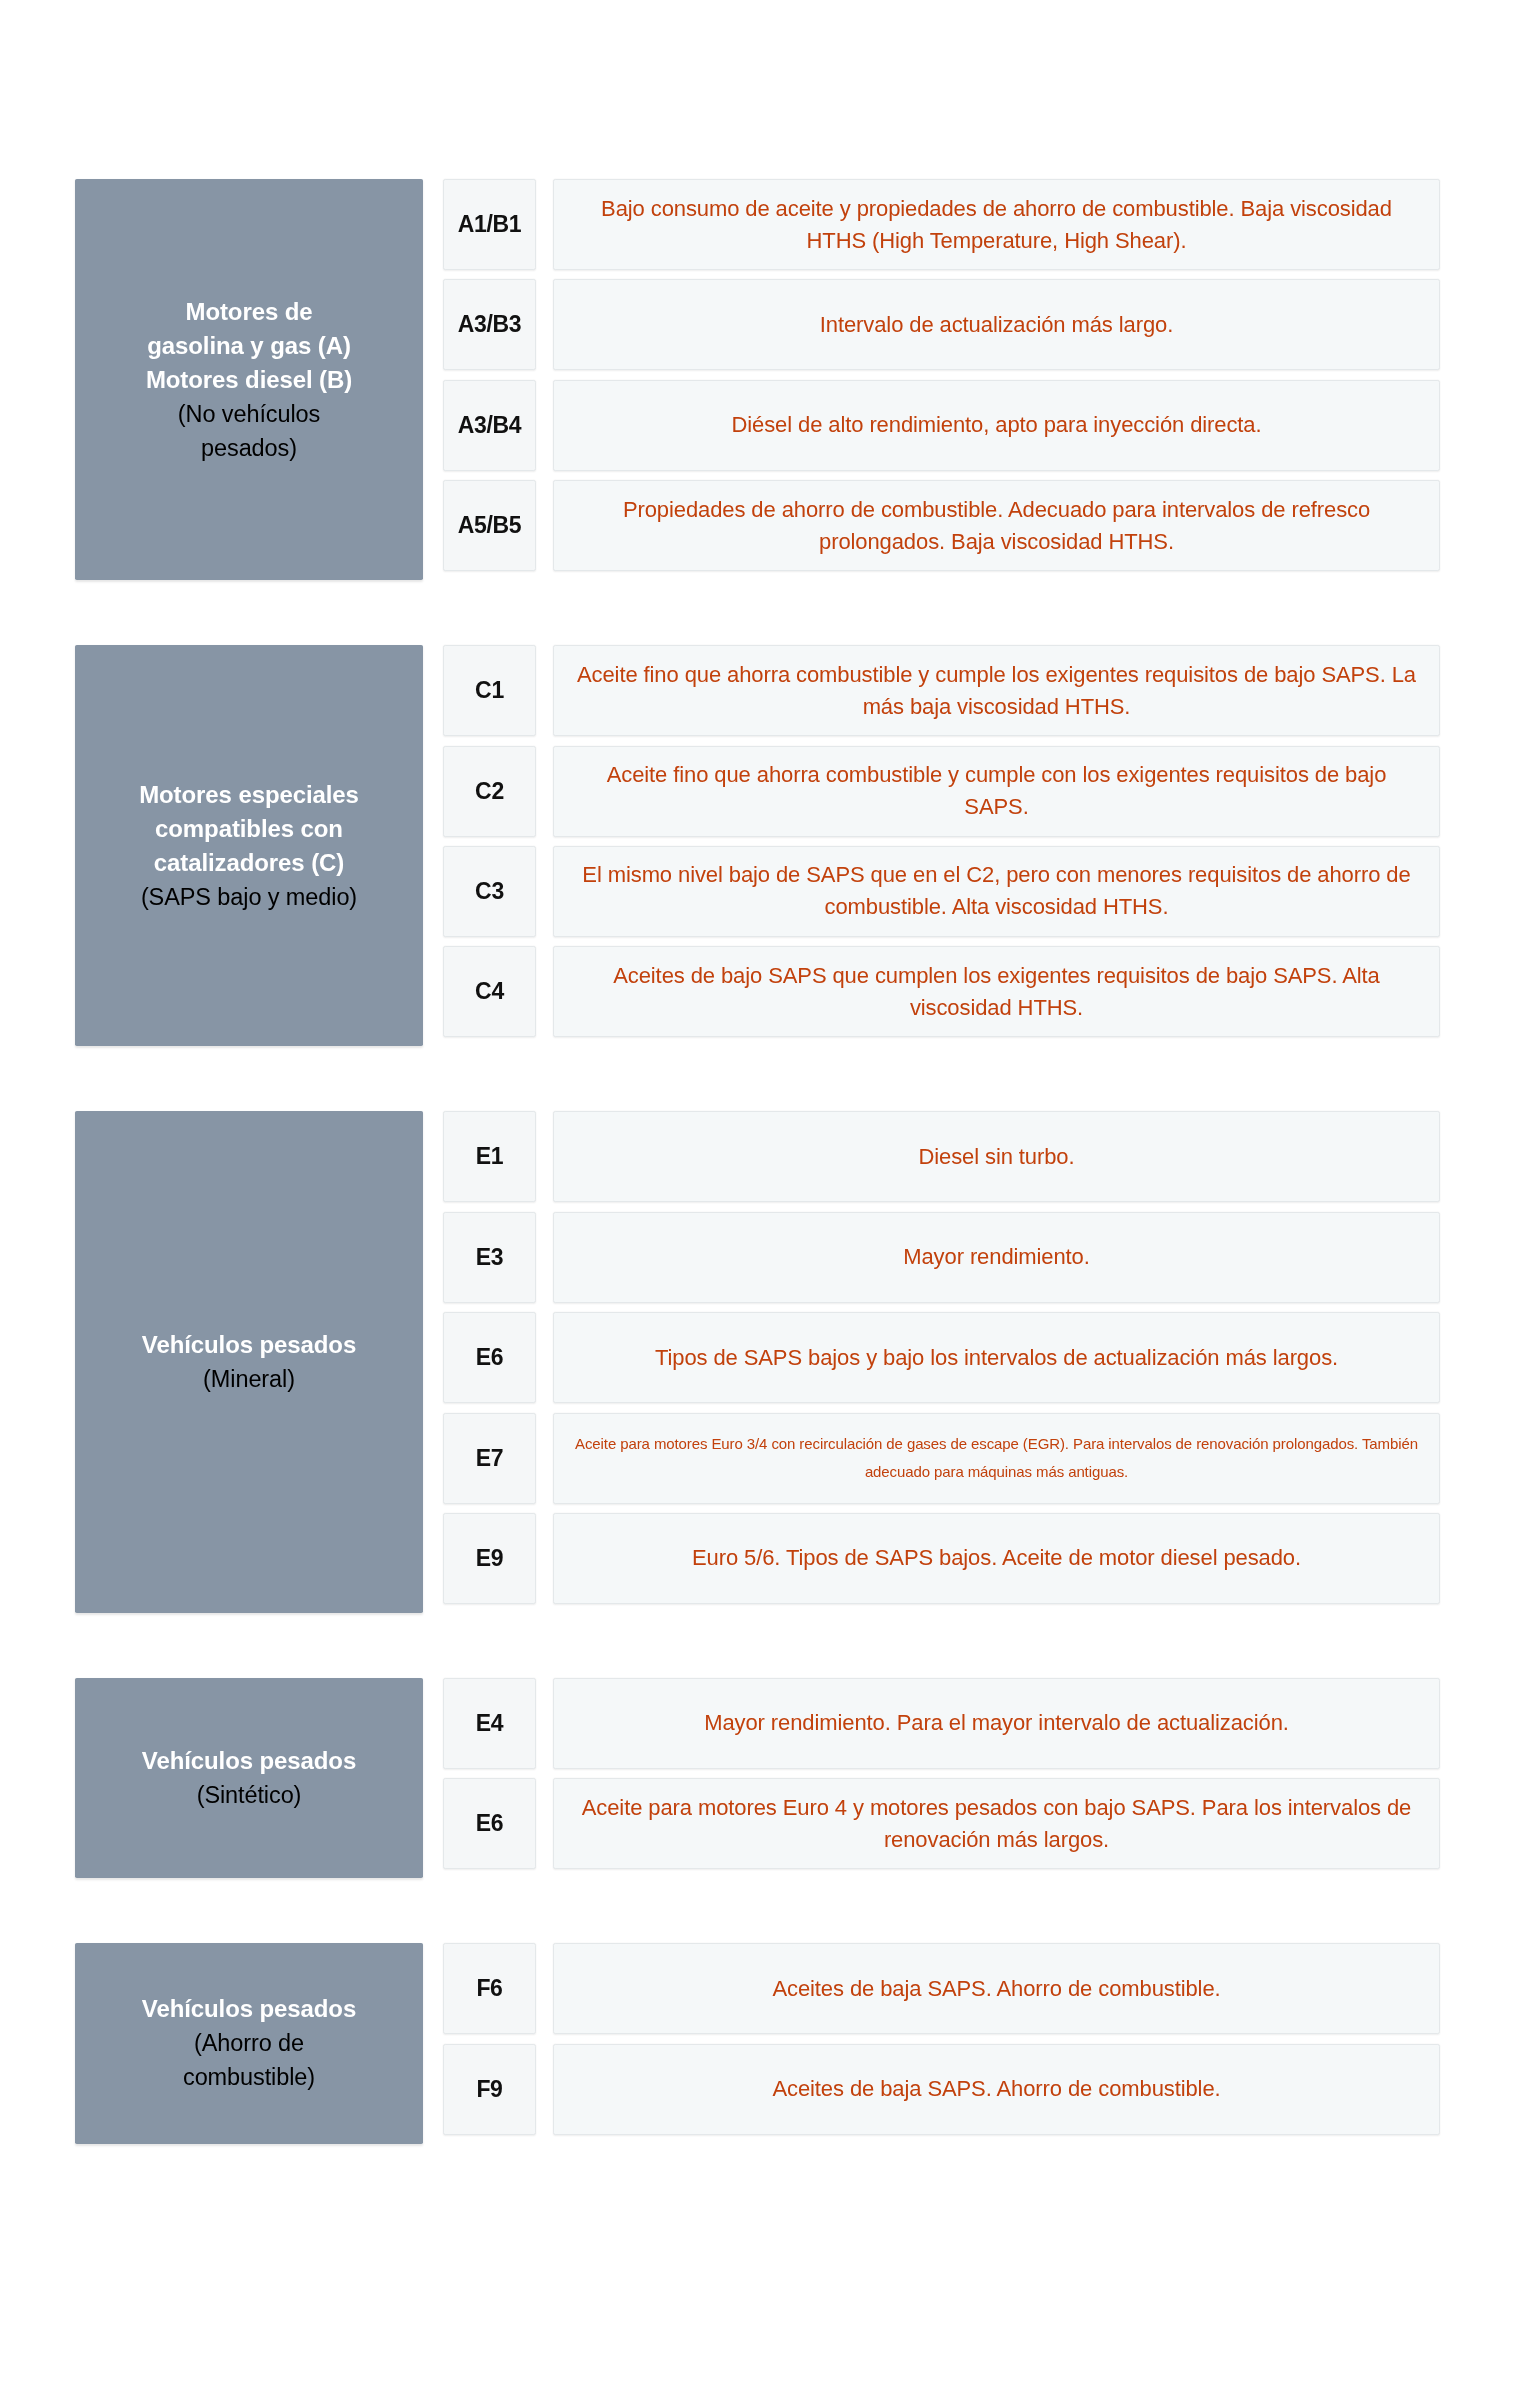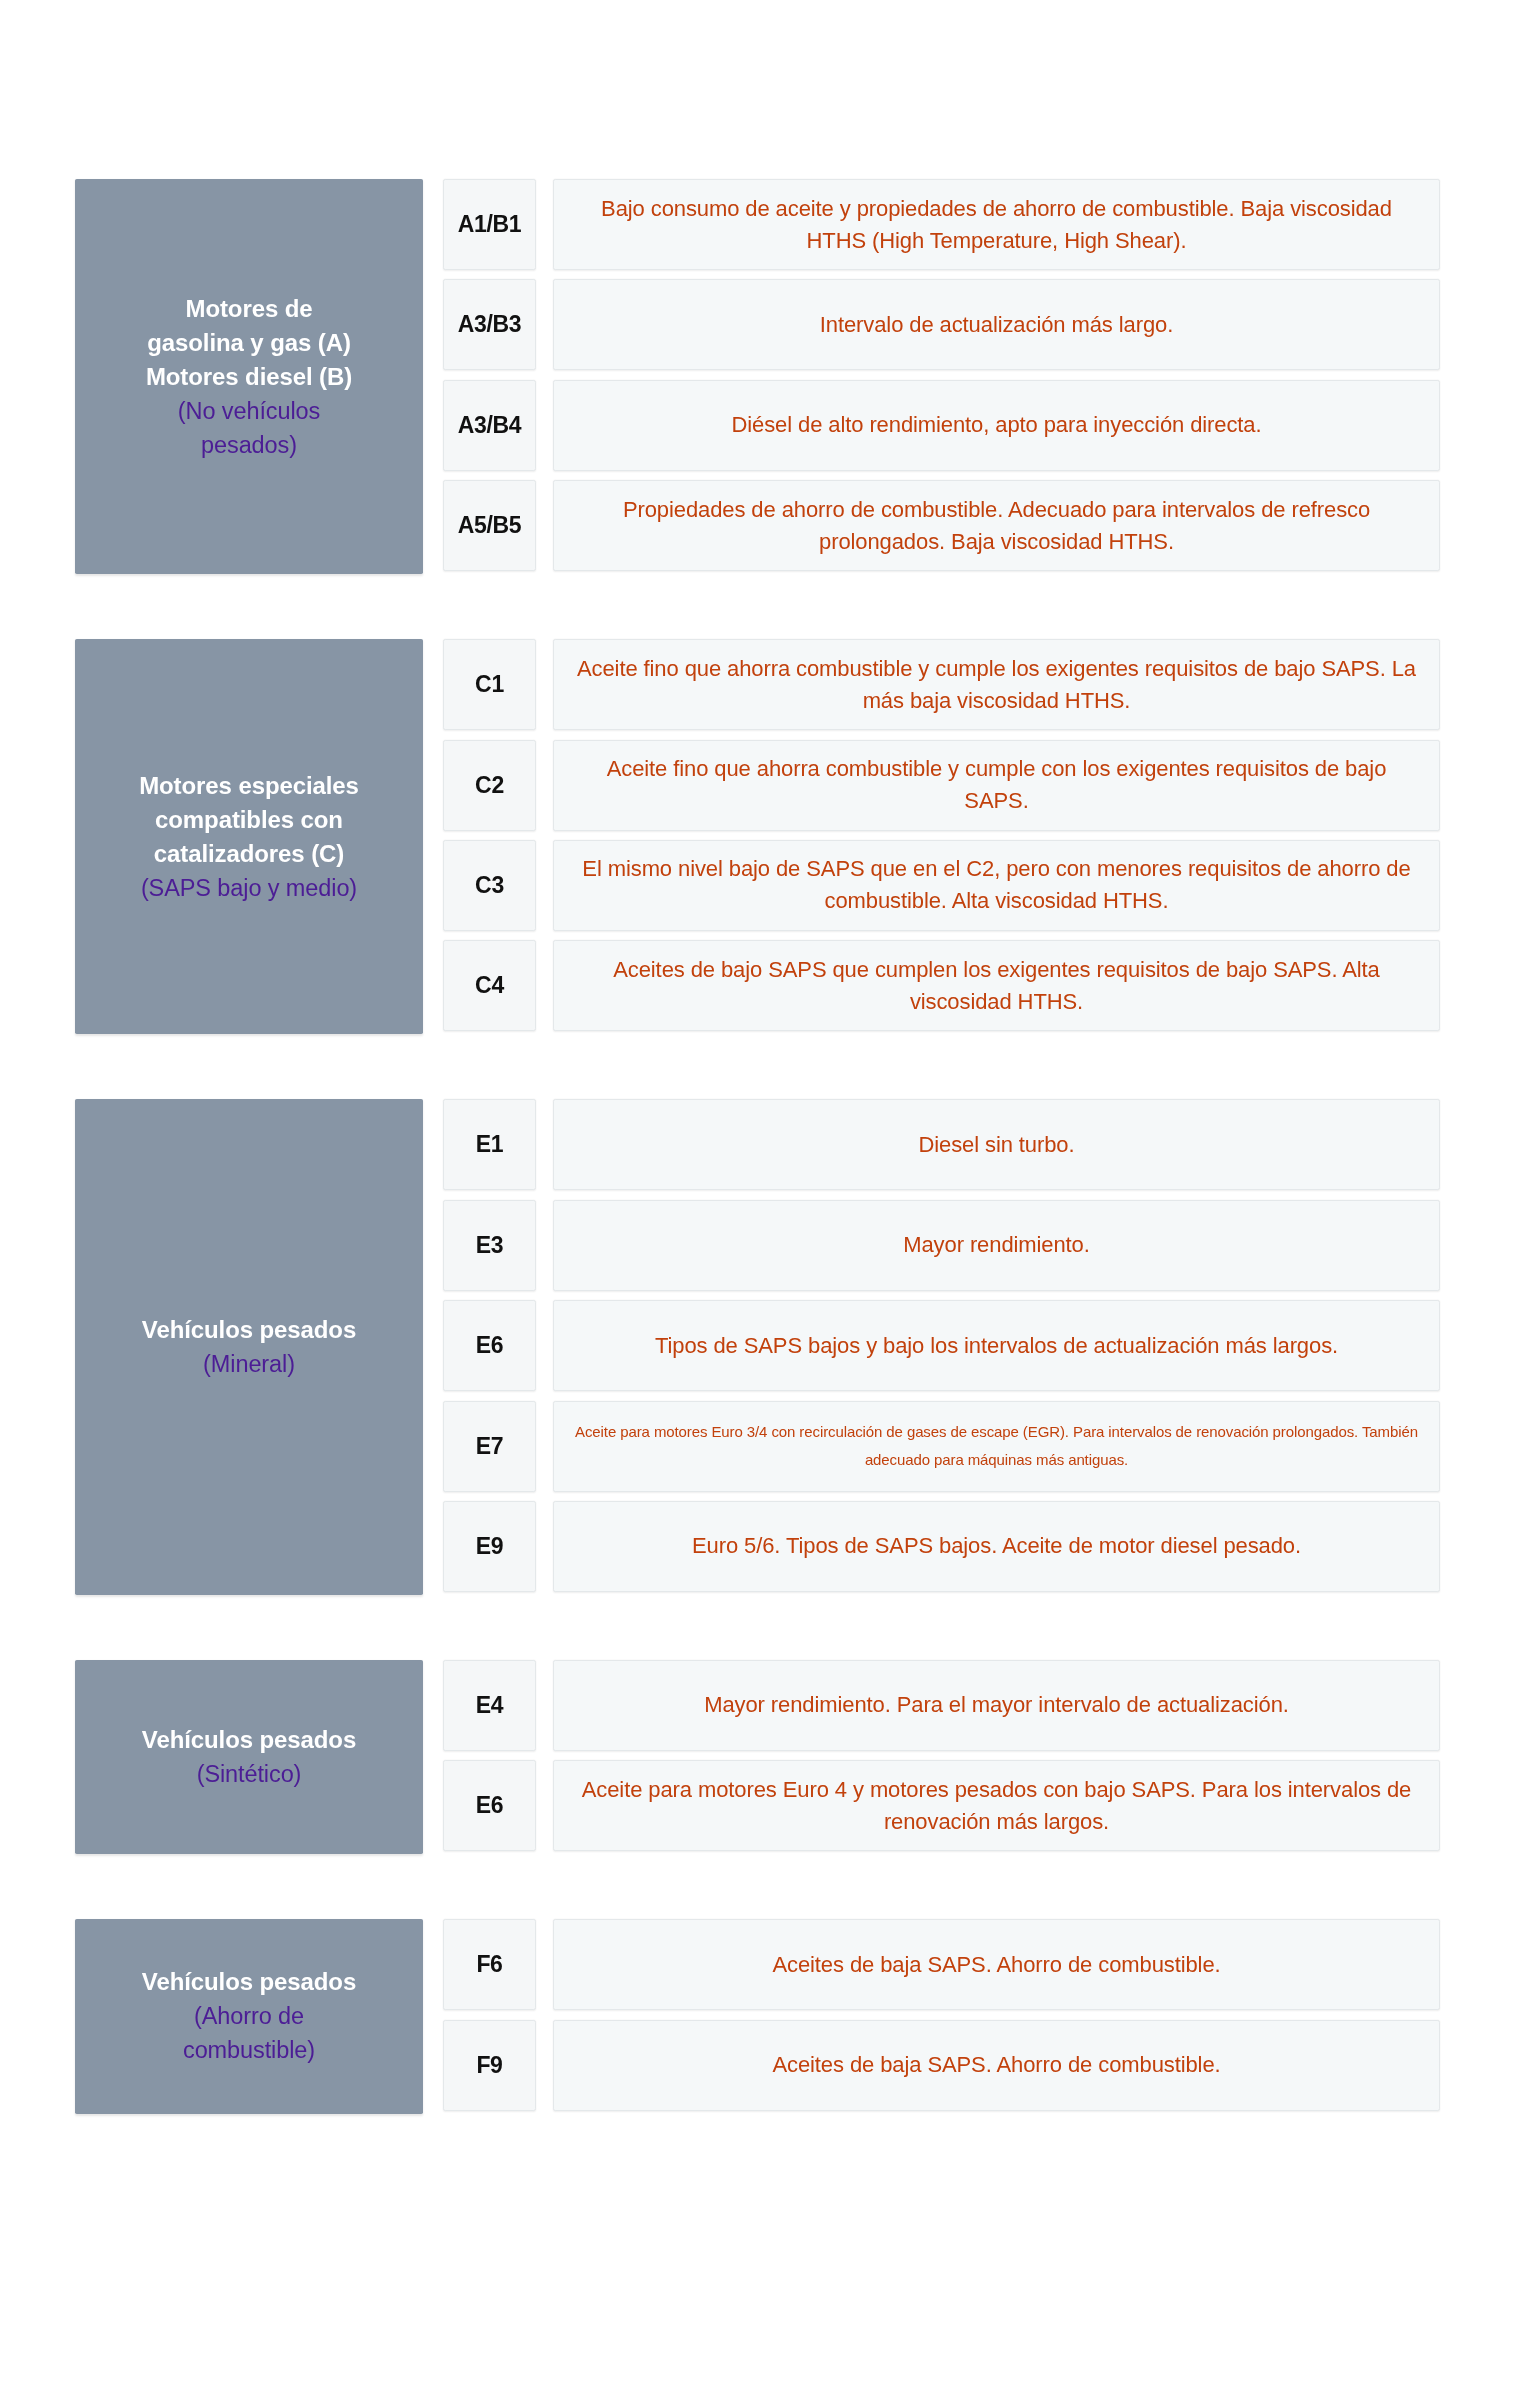--- a/index.html
+++ b/index.html
@@ -54,41 +54,41 @@
     display: block;
     color: #ffffff;
     font-weight: bold;
     font-size: 24px;
     line-height: 34px;
     letter-spacing: -0.1px;
     white-space: pre-line;
   }
   .cat-sub {
     display: block;
-    color: #4c1d95;
+    color: #000000;
     font-weight: normal;
     font-size: 23.5px;
     line-height: 34px;
     letter-spacing: -0.1px;
     white-space: pre-line;
   }
 
   
   .rows {
     flex: 1 1 auto;
     display: flex;
     flex-direction: column;
     margin-left: 20px;
   }
   .row {
     display: flex;
     align-items: stretch;
     margin-bottom: 9.4px;
   }
-  .row:last-child { margin-bottom: 3px; }
+  .row:last-child { margin-bottom: 9px; }
 
   .code-cell {
     flex: 0 0 93px;
     width: 93px;
     background: #f5f7f8;
     border: 0.6px solid #e4e8ea;
     border-radius: 2.3px;
     box-shadow: 0 0.6px 1.8px rgba(0,0,0,0.07);
     display: flex;
     align-items: center;

